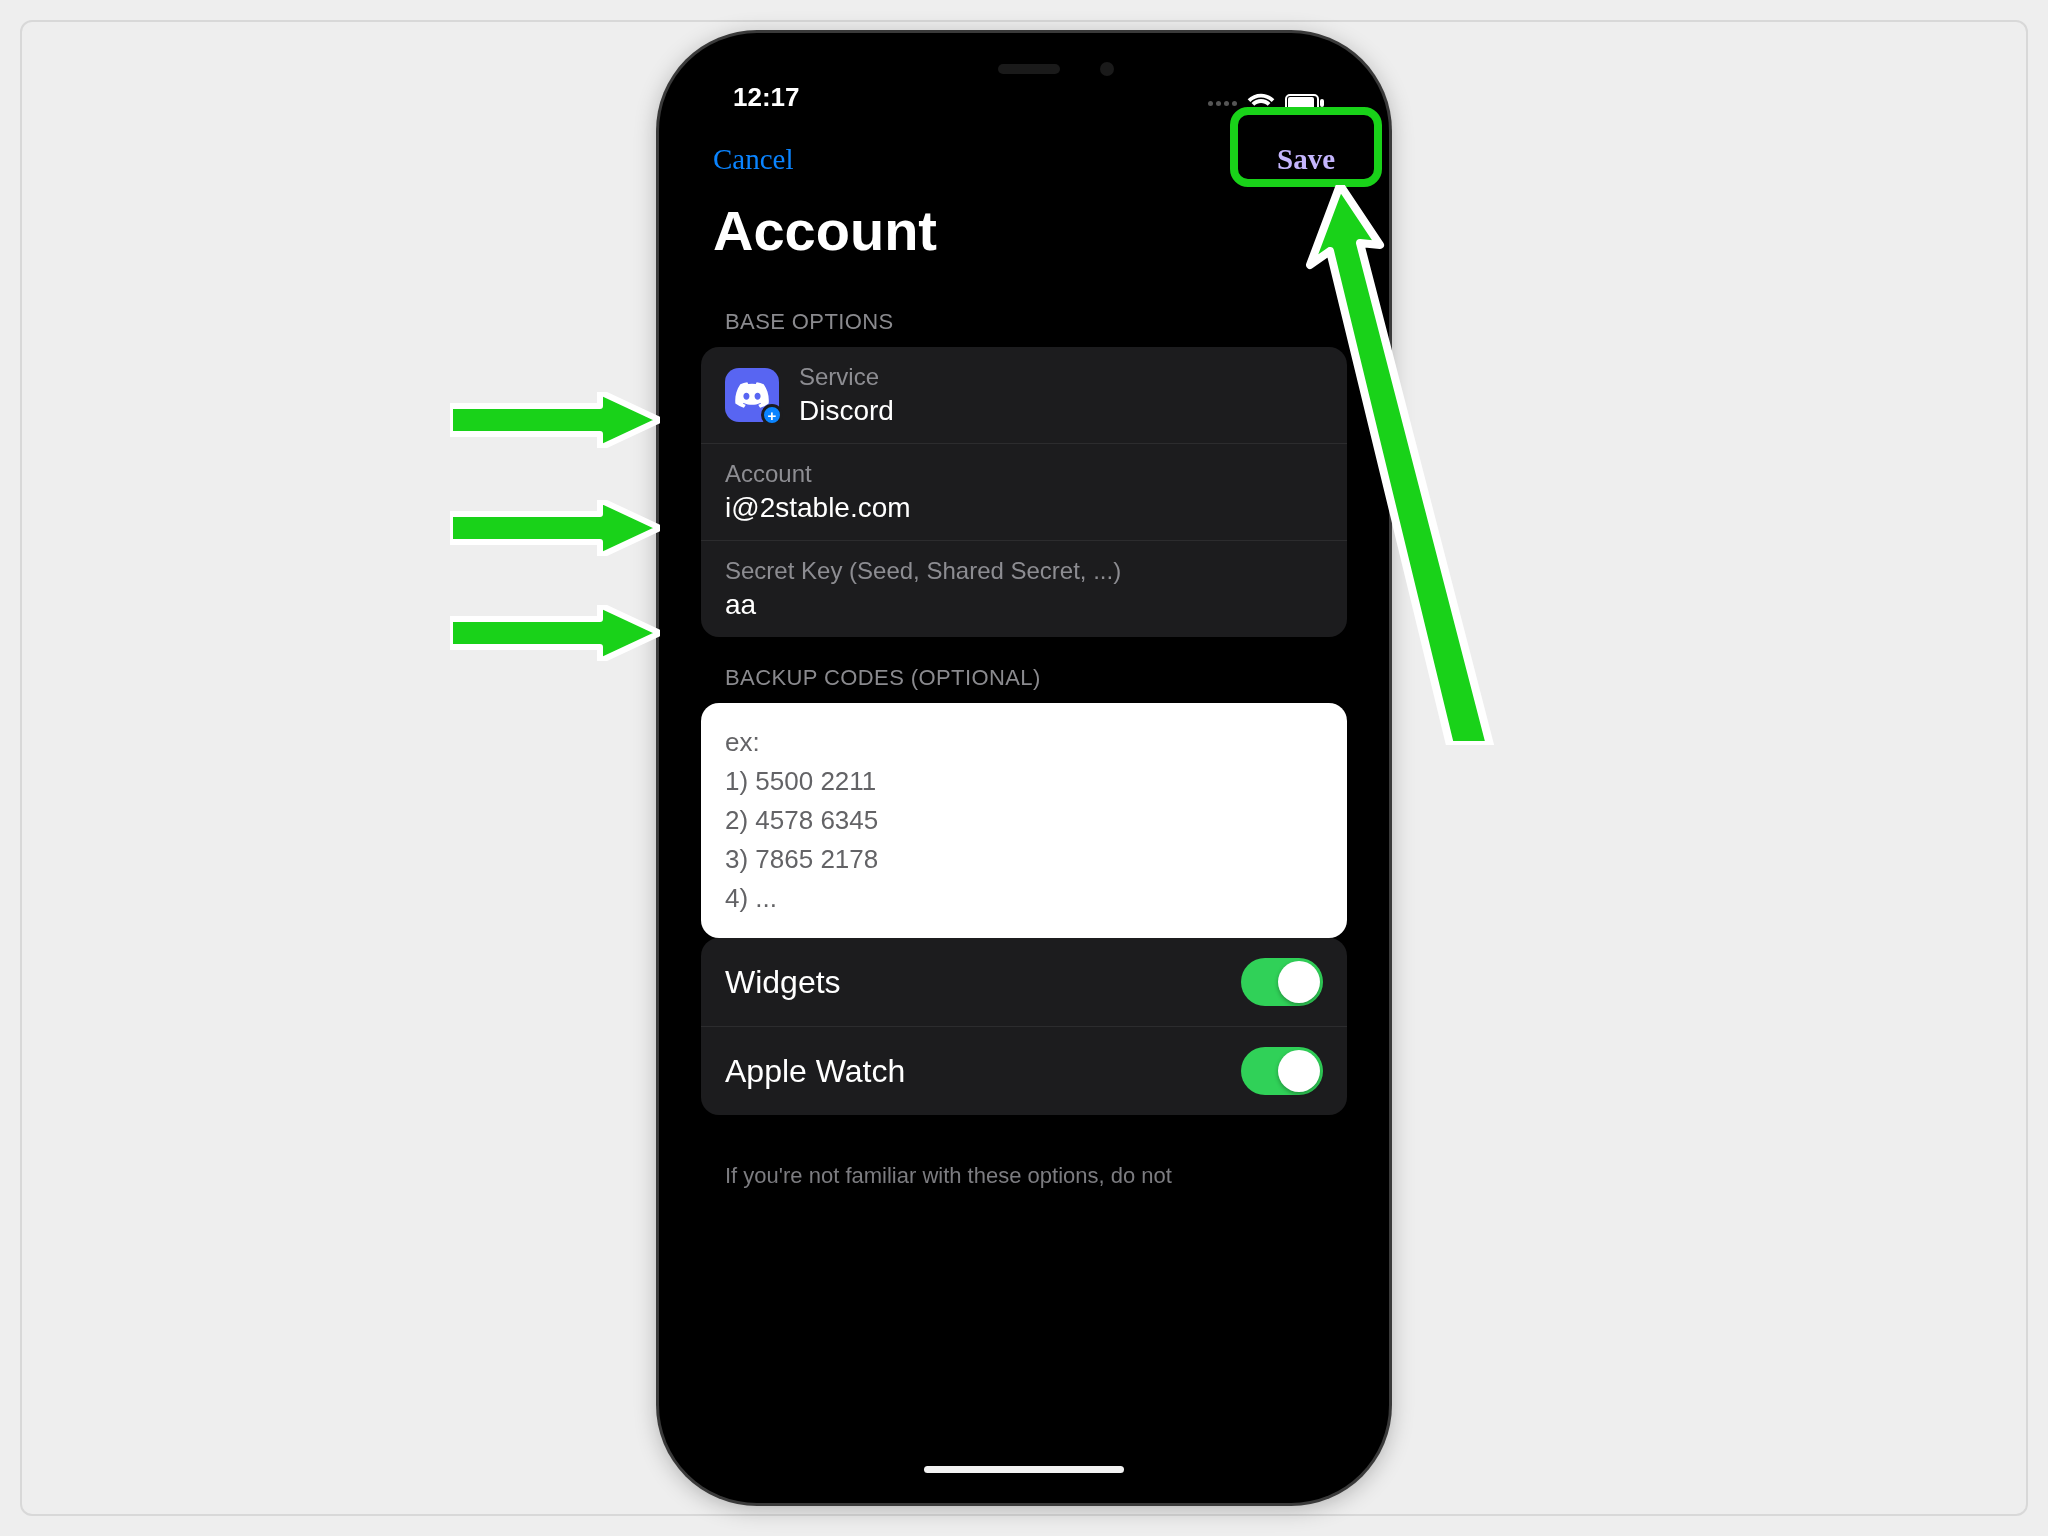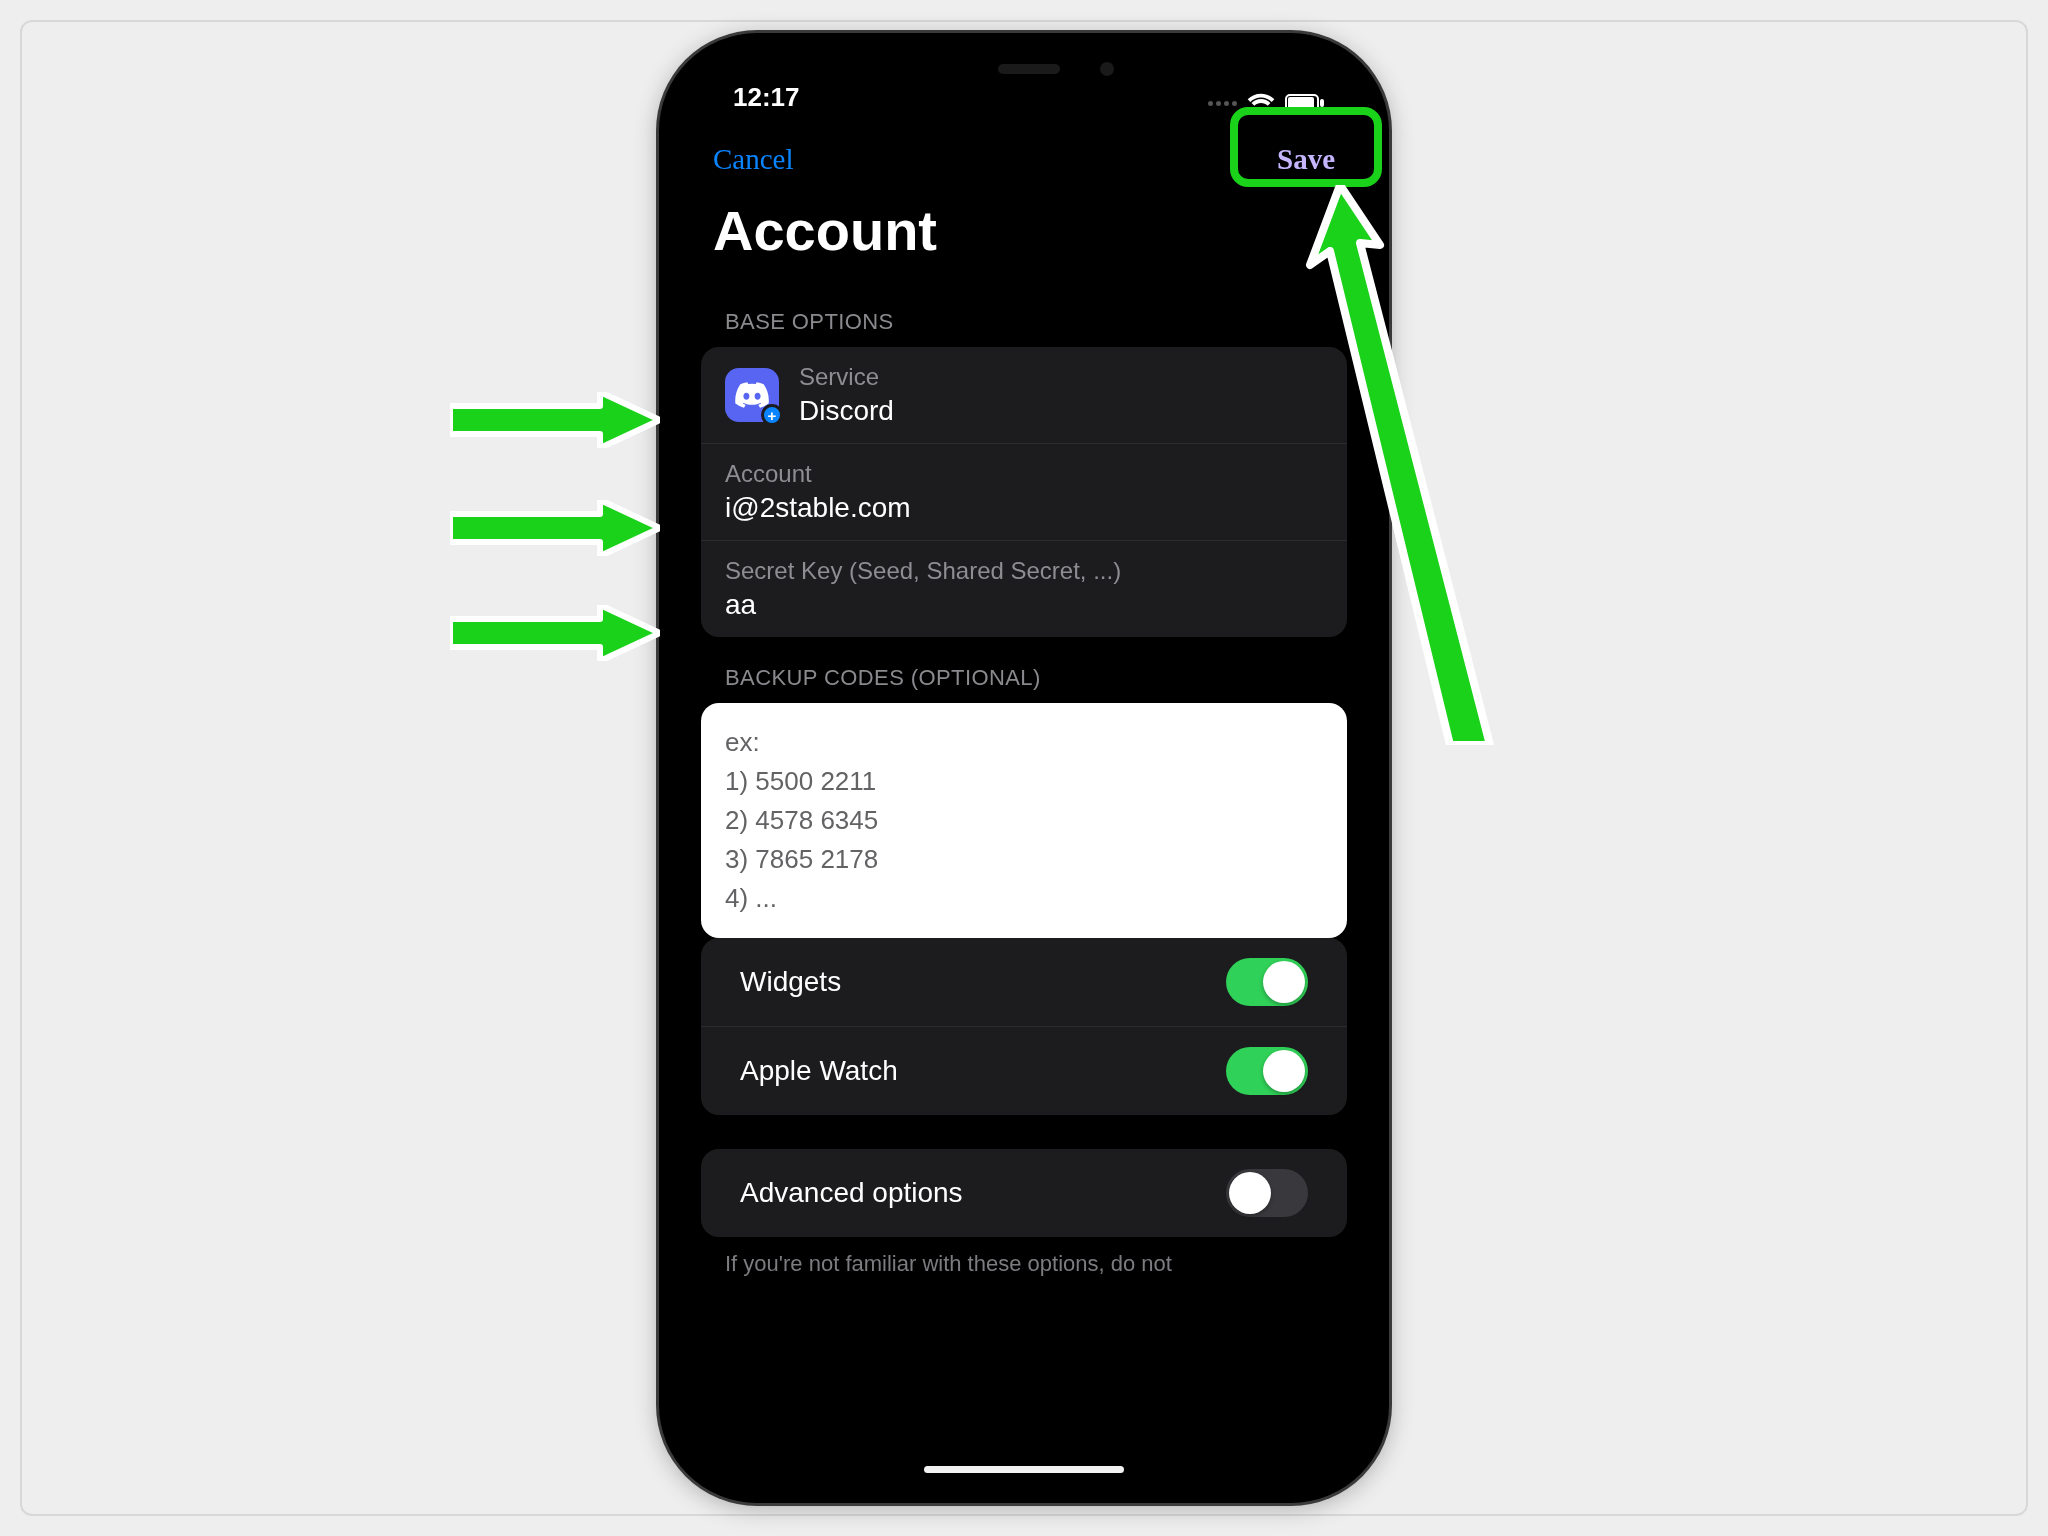--- a/index.html
+++ b/index.html
@@ -104,22 +104,22 @@
     background:#0a84ff; border-radius:50%; display:flex;align-items:center;justify-content:center;
     border:3px solid #1c1c1e;
     color:#fff; font-size:15px; font-weight:700;
   }
   .textarea-card {
     background:#ffffff; border-radius:18px; padding:20px 24px;
     color:#636366; font-size:26px; line-height:1.5; white-space:pre-line;
   }
   .toggle-row {
     display:flex; align-items:center; justify-content:space-between;
-    padding:20px 39px; border-bottom:1px solid #2c2c2e;
-    font-size:28px;
+    padding:20px 24px; border-bottom:1px solid #2c2c2e;
+    font-size:32px;
     text-align:right;
   }
   .toggle-row:last-child{border-bottom:none;}
   .switch {
     width:82px; height:48px; border-radius:30px; position:relative;
     background:#39393d;
   }
   .switch.on { background:#30d158;}
   .knob {
     width:42px; height:42px; border-radius:50%; background:#fff;
@@ -223,28 +223,20 @@
         </div>
         <div class="toggle-row">
           <span>Apple Watch</span>
           <div class="switch on">
               <div class="knob"></div>
             </div>
         </div>
       </div>
 
       <div style="height:34px"></div>
-      <div class="card">
-        <div class="toggle-row">
-          <span>Advanced options</span>
-          <div class="switch">
-              <div class="knob"></div>
-            </div>
-        </div>
-      </div>
       <div class="footer-hint">If you're not familiar with these options, do not</div>
 
     </div>
     <div class="home-indicator"></div>
   </div>
 </div>
 
 <div class="annot highlight-save" style="top:107px; left:1230px;"></div>
 
 <div class="annot" style="top:392px; left:450px;">

